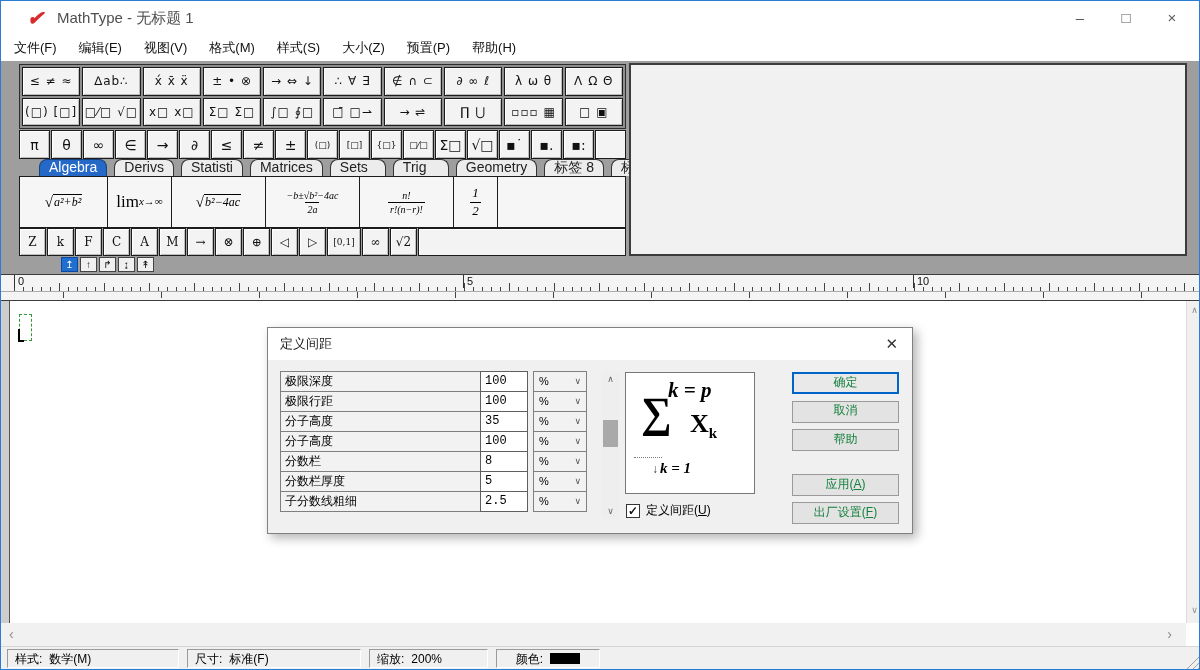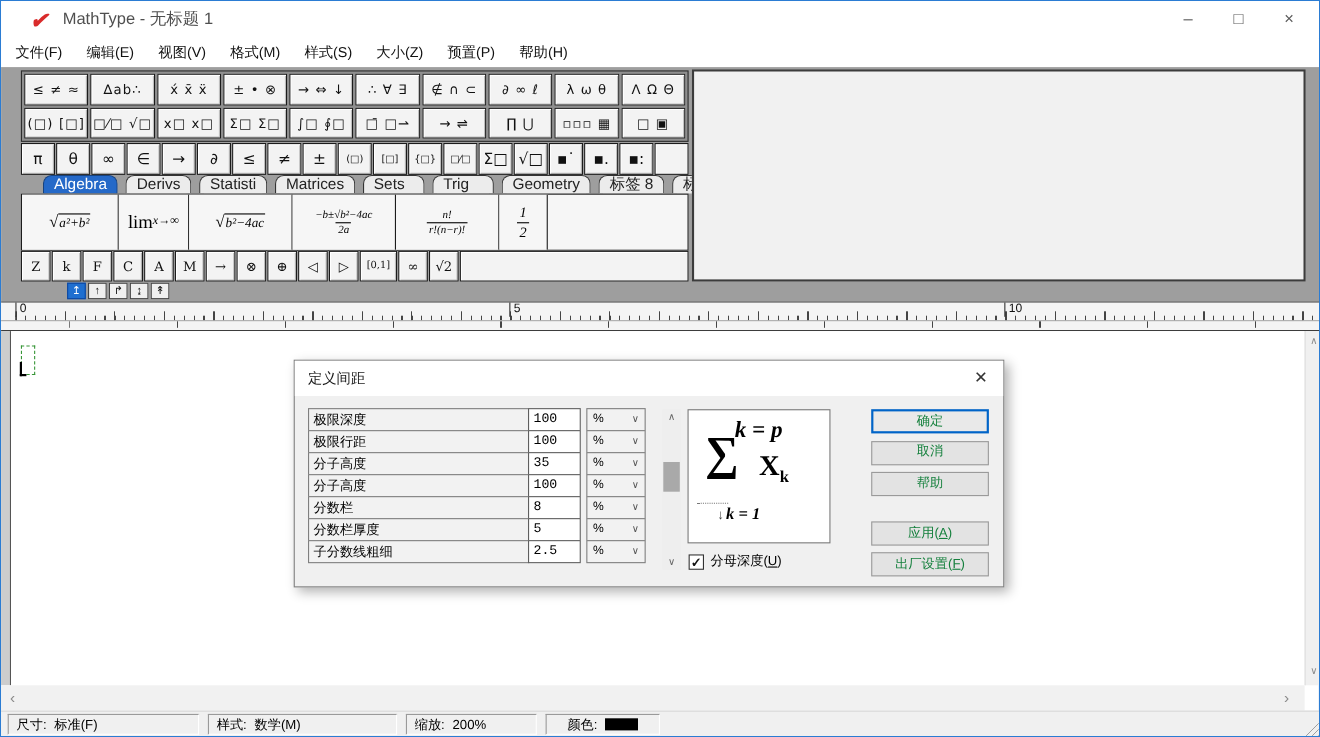--- a/index.html
+++ b/index.html
@@ -281,27 +281,27 @@
   <span class="vs-arrow vs-up">∧</span>
   <span class="vs-arrow vs-down">∨</span>
 </div>
 <div id="hscroll">
   <span class="hs-arrow hs-left">‹</span>
   <span class="hs-arrow hs-right">›</span>
 </div>
 
 <div id="statusbar">
   <div class="grip"></div>
-<div class="st-field" style="width: 174px;">
+<div class="st-field" style="width: 172px;">
+      <span>样式:</span>
+      <span>数学(M)</span>
+    </div>
+    <div class="st-field" style="width: 174px;">
       <span>尺寸:</span>
       <span>标准(F)</span>
-    </div>
-    <div class="st-field" style="width: 172px;">
-      <span>样式:</span>
-      <span>数学(M)</span>
     </div>
     <div class="st-field" style="width: 119px;">
       <span>缩放:</span>
       <span>200%</span>
     </div>
     <div class="st-field" style="width: 104px; justify-content: center;">
       <span>颜色:</span>
       <span class="st-swatch" style="background: rgb(0, 0, 0);"></span>
     </div>
   </div>
@@ -374,21 +374,21 @@
   </div>
   <div class="preview">
     <span class="pv-upper">k = p</span>
     <span class="pv-sigma">∑</span>
     <span class="pv-x"><span>X</span><span class="pv-xsub">k</span></span>
     <span class="pv-dots"></span>
     <span class="pv-lower"><span class="pv-arrow">↓</span><span>k = 1</span></span>
   </div>
   <div class="cb-row">
     <div class="cb-box">✓</div>
-    <div class="cb-label"><span>分母深度(</span><u>U</u><span>)</span></div>
+    <div class="cb-label"><span>定义间距(</span><u>U</u><span>)</span></div>
   </div>
   <div class="dlg-btncol" id="dlg-btncol">
       <div class="dlg-btn default" style="top: 44px;">确定</div>
       <div class="dlg-btn" style="top: 73px; font-family: Liberation Mono, monospace;">取消</div>
       <div class="dlg-btn" style="top: 101px;">帮助</div>
       <div class="dlg-btn" style="top: 146px;">应用(<u>A</u>)</div>
       <div class="dlg-btn" style="top: 174px;">出厂设置(<u>F</u>)</div>
     </div>
 </div>
 

